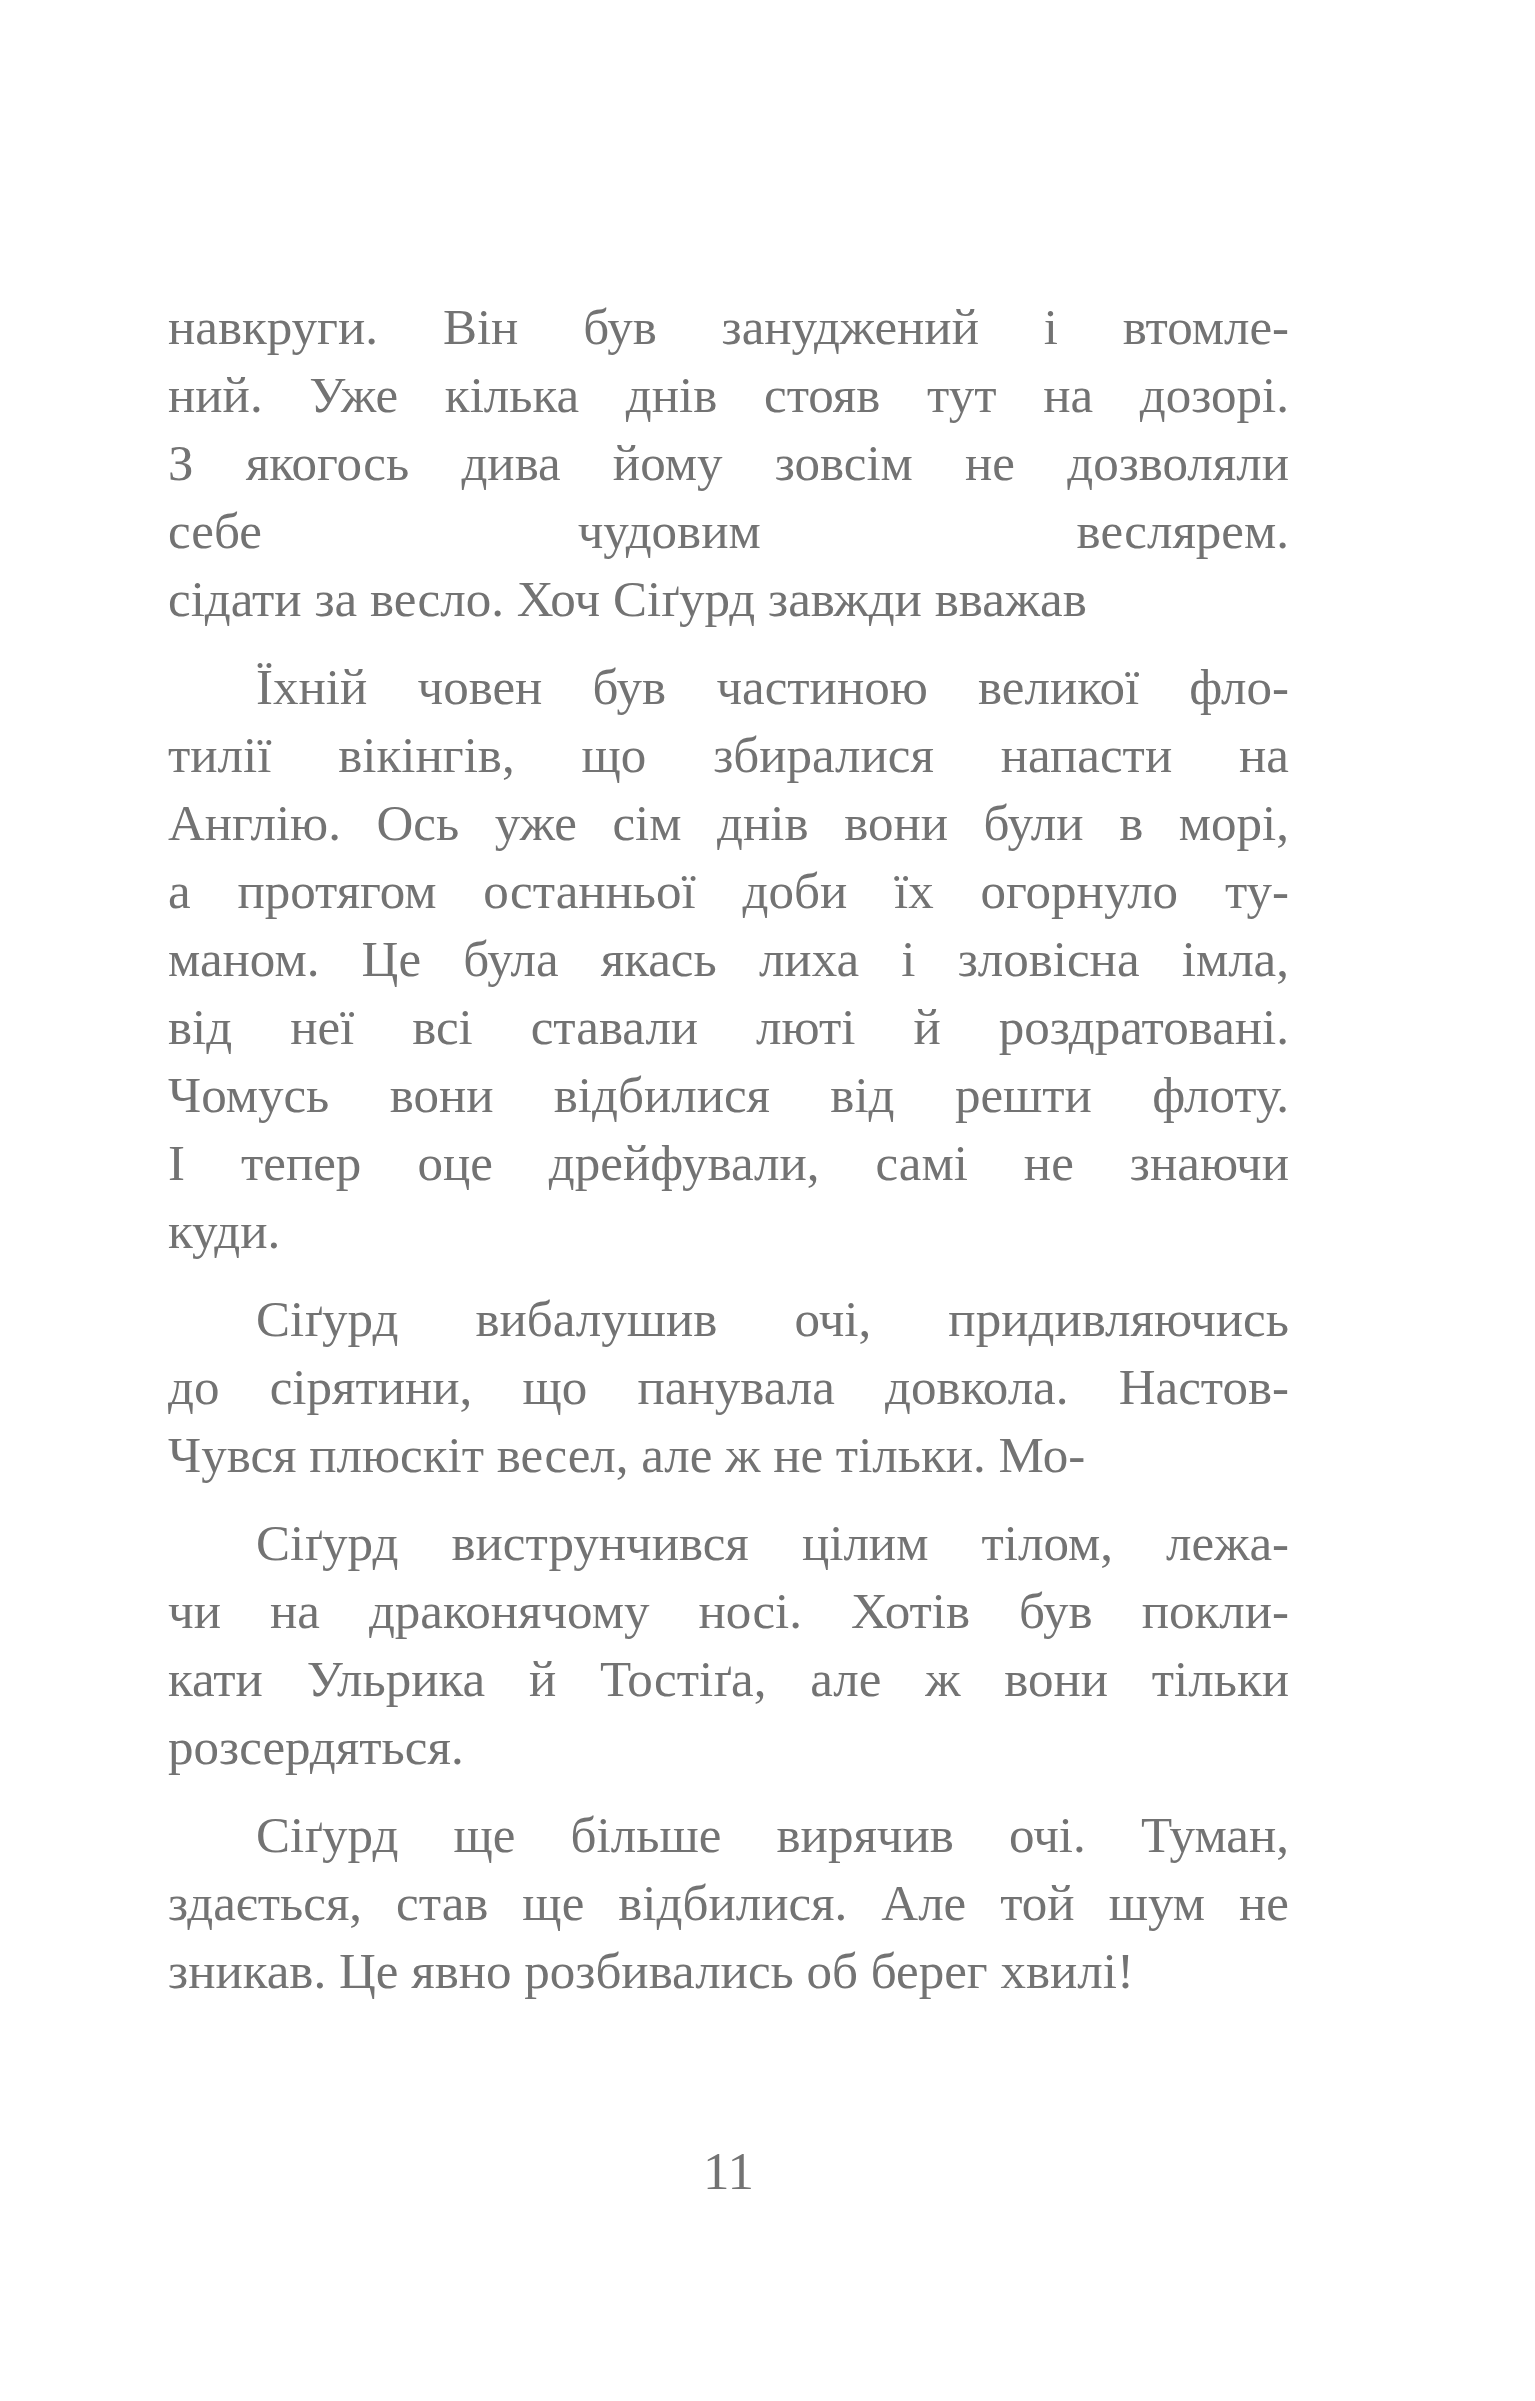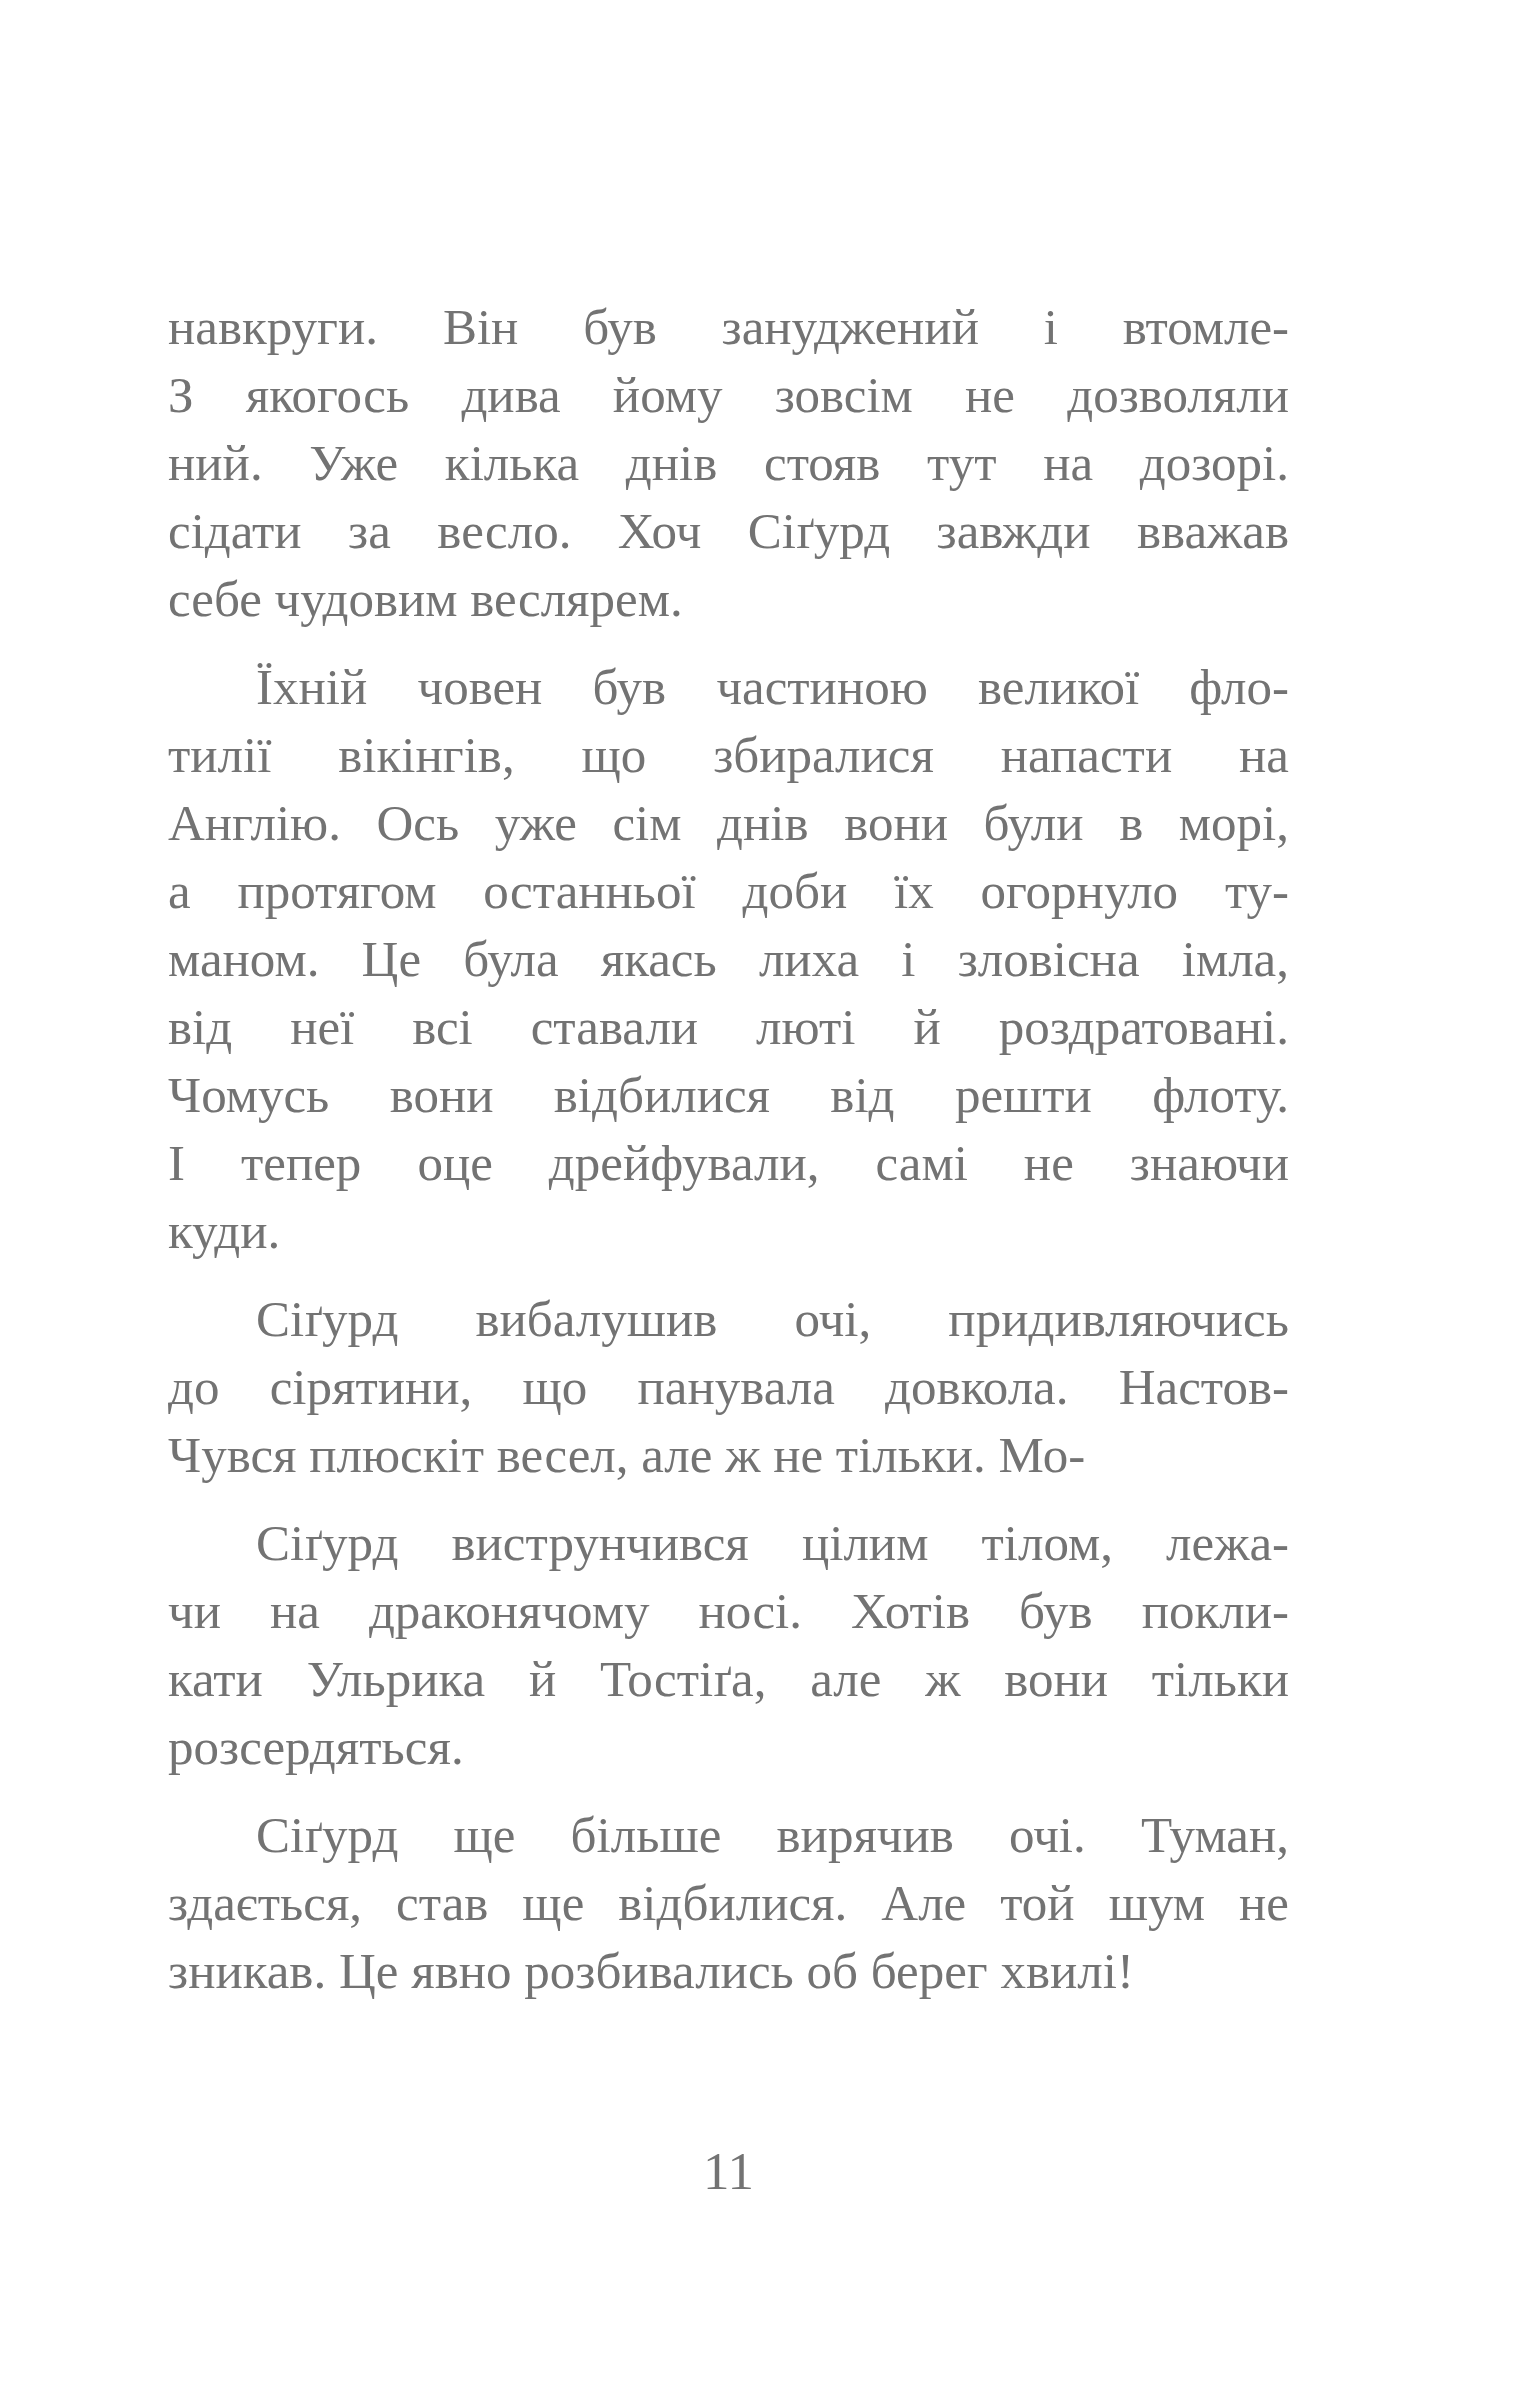--- a/index.html
+++ b/index.html
@@ -53,24 +53,24 @@
 </style>
 </head>
 <body>
 
 <div class="page">
 
   <div class="text-block">
 
     <div class="para">
       <div class="line">навкруги. Він був зануджений і втомле-</div>
+      <div class="line">ний. Уже кілька днів стояв тут на дозорі.</div>
       <div class="line">З якогось дива йому зовсім не дозволяли</div>
-      <div class="line">ний. Уже кілька днів стояв тут на дозорі.</div>
+      <div class="line">себе чудовим веслярем.</div>
       <div class="line">сідати за весло. Хоч Сіґурд завжди вважав</div>
-      <div class="line">себе чудовим веслярем.</div>
     </div>
 
     <div class="para indented">
       <div class="line">Їхній човен був частиною великої фло-</div>
       <div class="line">тилії вікінгів, що збиралися напасти на</div>
       <div class="line">Англію. Ось уже сім днів вони були в морі,</div>
       <div class="line">а протягом останньої доби їх огорнуло ту-</div>
       <div class="line">маном. Це була якась лиха і зловісна імла,</div>
       <div class="line">від неї всі ставали люті й роздратовані.</div>
       <div class="line">Чомусь вони відбилися від решти флоту.</div>

